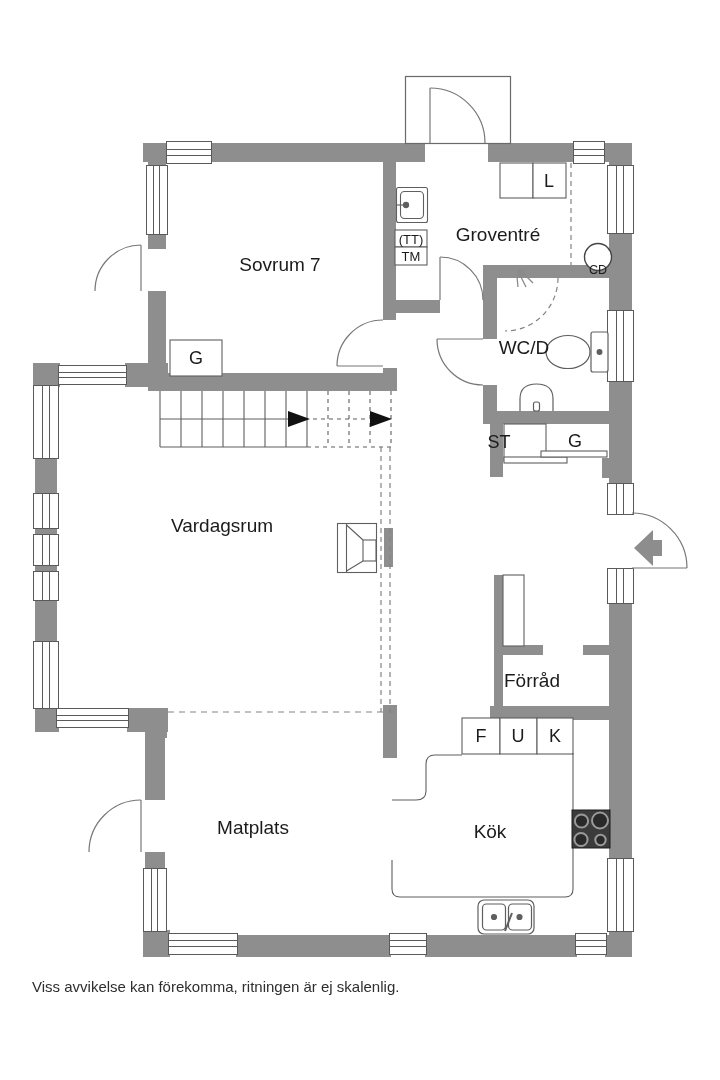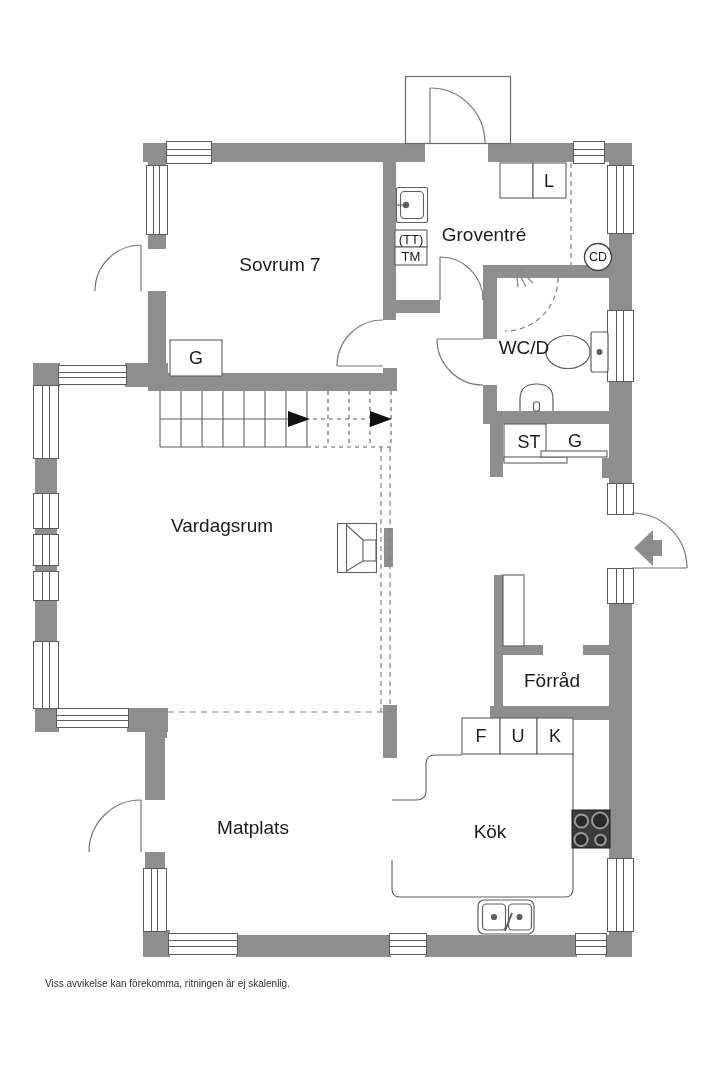--- a/index.html
+++ b/index.html
@@ -11,21 +11,21 @@
   .v{background-image:linear-gradient(#5a5a5a,#5a5a5a),linear-gradient(#5a5a5a,#5a5a5a);
      background-size:1px 100%,1px 100%;background-position:34% 0,64% 0;}
   .h{background-image:linear-gradient(#5a5a5a,#5a5a5a),linear-gradient(#5a5a5a,#5a5a5a);
      background-size:100% 1px,100% 1px;background-position:0 34%,0 64%;}
   .lbl{position:absolute;transform:translate(-50%,-50%);font-size:19px;color:#1b1b1b;
        white-space:nowrap;z-index:30;}
   .sm{font-size:18px;}
   .xs{font-size:13px;}
   .cdt{font-size:12.5px;}
   #fixtures{position:absolute;left:0;top:0;z-index:20;}
-  #disclaimer{position:absolute;left:45px;top:978px;font-size:10px;color:#2e2e2e;z-index:30;}
+  #disclaimer{position:absolute;left:32px;top:978px;font-size:15px;color:#2e2e2e;z-index:30;}
 </style>
 </head>
 <body>
 
 <div id="canvas">
 
   <div class="w" style="left:143px;top:143px;width:27px;height:19px"></div>
   <div class="w" style="left:210px;top:143px;width:215px;height:19px"></div>
   <div class="w" style="left:488px;top:143px;width:87px;height:19px"></div>
   <div class="w" style="left:603px;top:143px;width:29px;height:19px"></div>
@@ -234,32 +234,32 @@
     <g>
       <rect x="572" y="810" width="38" height="38" fill="#3b3b3b" stroke="#1f1f1f"></rect>
       <circle cx="581.5" cy="821" r="6.6" fill="#2a2a2a" stroke="#9a9a9a" stroke-width="2"></circle>
       <circle cx="581" cy="839.5" r="6.6" fill="#2a2a2a" stroke="#9a9a9a" stroke-width="2"></circle>
       <circle cx="600" cy="820.5" r="8" fill="#2a2a2a" stroke="#9a9a9a" stroke-width="2"></circle>
       <circle cx="600.5" cy="840" r="5.2" fill="#2a2a2a" stroke="#9a9a9a" stroke-width="2"></circle>
     </g>
   </svg>
 
   <div class="lbl" style="left:280px;top:265px">Sovrum 7</div>
-  <div class="lbl" style="left:484px;top:235px">Groventré</div>
+  <div class="lbl" style="left:498px;top:235px">Groventré</div>
   <div class="lbl" style="left:524px;top:348px">WC/D</div>
   <div class="lbl" style="left:222px;top:526px">Vardagsrum</div>
-  <div class="lbl" style="left:552px;top:681px">Förråd</div>
+  <div class="lbl" style="left:532px;top:681px">Förråd</div>
   <div class="lbl" style="left:253px;top:828px">Matplats</div>
   <div class="lbl" style="left:490px;top:832px">Kök</div>
 
   <div class="lbl sm" style="left:196px;top:358px">G</div>
   <div class="lbl sm" style="left:549px;top:181px">L</div>
   <div class="lbl xs" style="left:411px;top:239px">(TT)</div>
   <div class="lbl xs" style="left:411px;top:256px">TM</div>
-  <div class="lbl cdt" style="left:598px;top:257px">CD</div>
-  <div class="lbl sm" style="left:529px;top:442px">ST</div>
+  <div class="lbl cdt" style="left:598px;top:270px">CD</div>
+  <div class="lbl sm" style="left:499px;top:442px">ST</div>
   <div class="lbl sm" style="left:575px;top:441px">G</div>
   <div class="lbl sm" style="left:481px;top:736px">F</div>
   <div class="lbl sm" style="left:518px;top:736px">U</div>
   <div class="lbl sm" style="left:555px;top:736px">K</div>
 
   <div id="disclaimer">Viss avvikelse kan förekomma, ritningen är ej skalenlig.</div>
 </div>
 
 </body></html>

